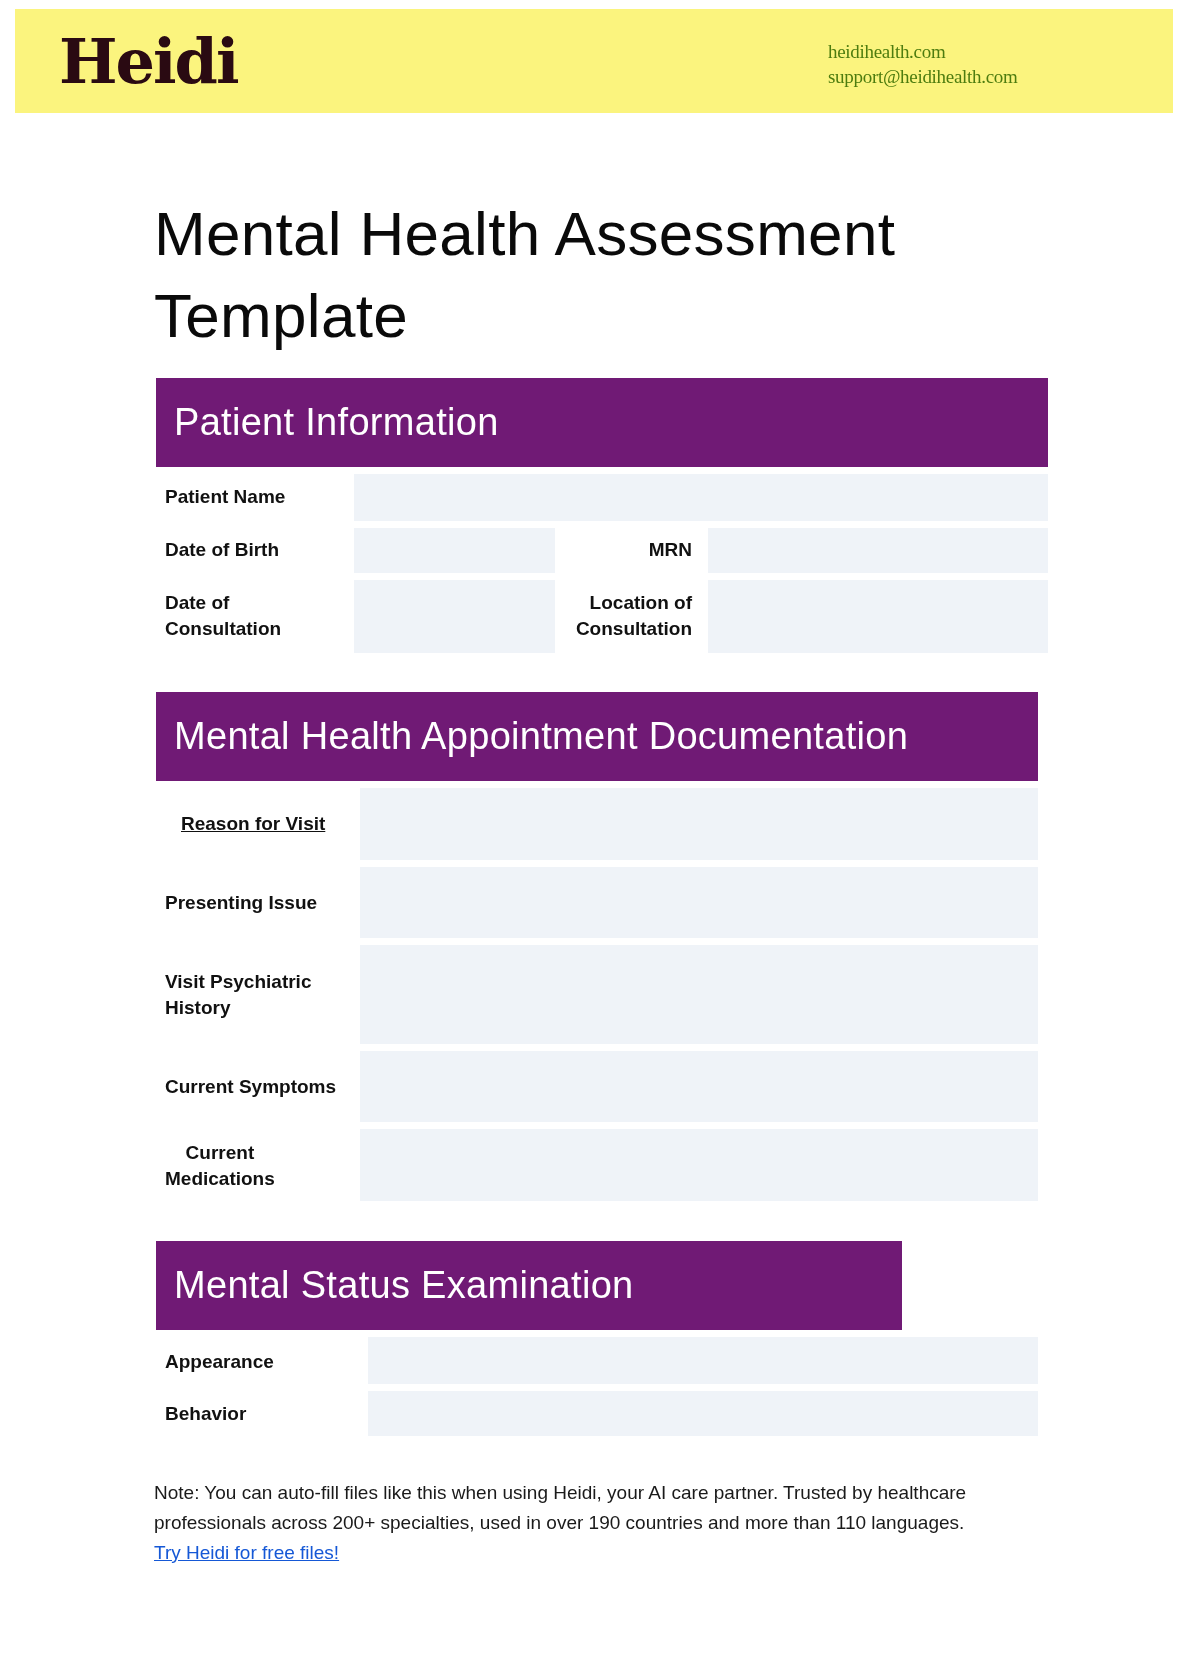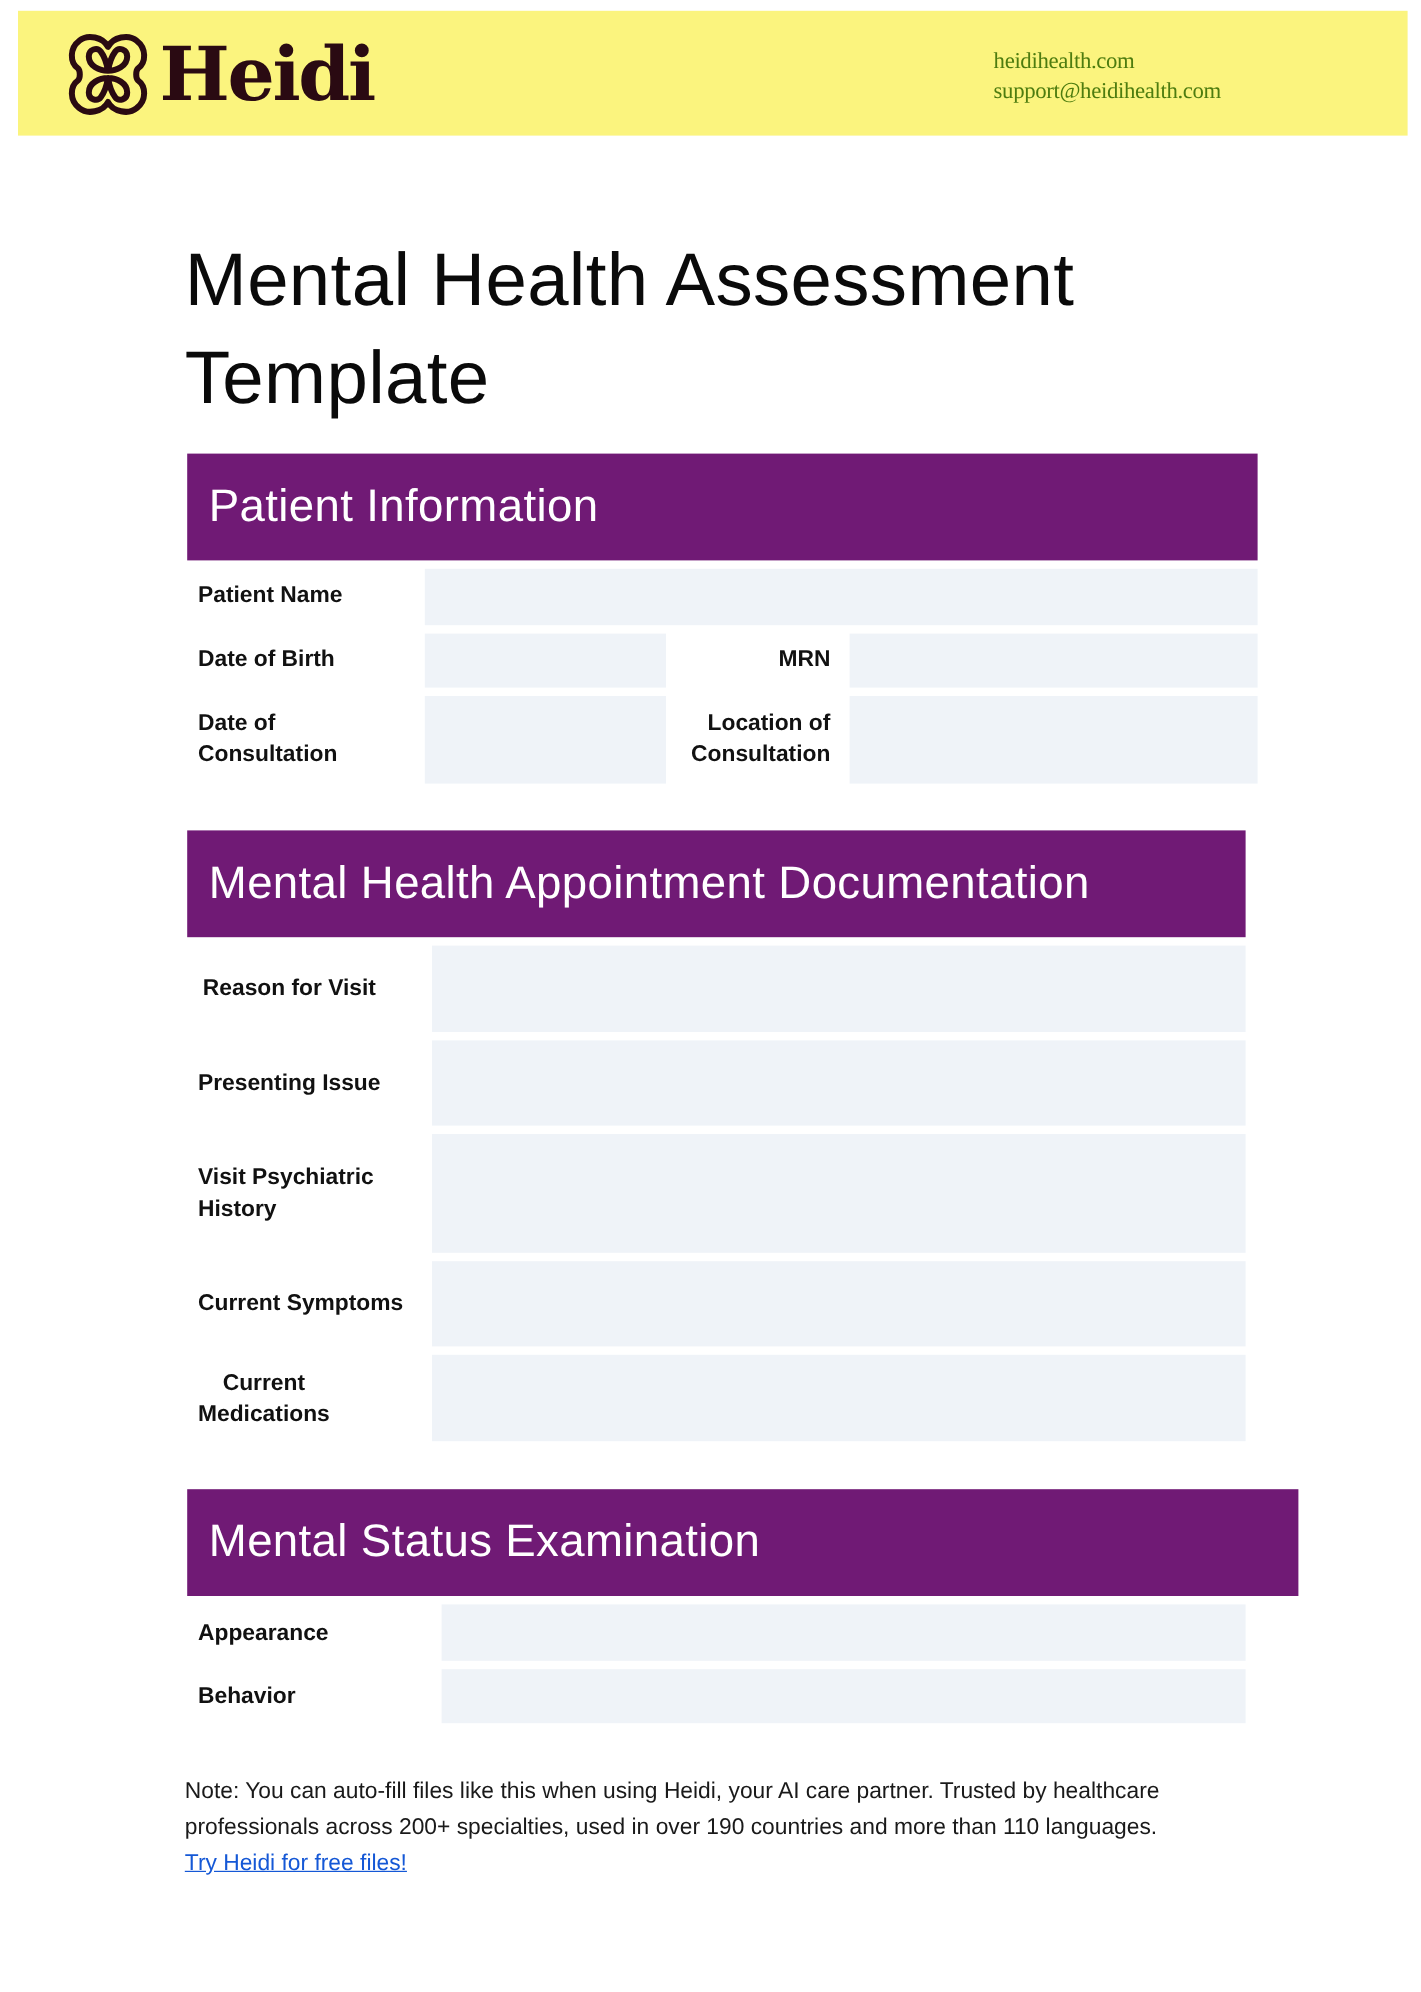--- a/index.html
+++ b/index.html
@@ -23,20 +23,21 @@
       height: 104px;
       background: #fbf47e;
     }
     .logo {
       position: absolute;
       left: 38px;
       top: 16px;
       display: flex;
       align-items: center;
       height: 74px;
+      flex-direction: column;
     }
     .logo-mark {
       width: 74px;
       height: 74px;
       display: block;
     }
     .logo-text {
       font-family: "DejaVu Serif", "Liberation Serif", serif;
       font-size: 62px;
       font-weight: bold;
@@ -169,42 +170,42 @@
 <div class="label right" style="left:540px; top:590px; width:152px;">
   <span>Location of</span><br>
   <span>Consultation</span>
 </div>
 <textarea class="field" style="left: 708px; top: 580px; width: 340px; height: 73px;"></textarea>
 
 <div class="section-header" style="top:692px; width:882px; height:89px;">
   <span>Mental Health Appointment Documentation</span>
 </div>
 
-<div class="label" style="left:169px; top:811px;">Reason for Visit</div>
+<div class="label" style="left:181px; top:811px;text-decoration:underline;">Reason for Visit</div>
 <textarea class="field" style="left: 360px; top: 788px; width: 678px; height: 72px;"></textarea>
 
 <div class="label" style="left:165px; top:890px;text-align:right;">Presenting Issue</div>
 <textarea class="field" style="left: 360px; top: 867px; width: 678px; height: 71px;"></textarea>
 
 <div class="label" style="left:165px; top:969px;">
   <span>Visit Psychiatric</span><br>
   <span>History</span>
 </div>
 <textarea class="field" style="left: 360px; top: 945px; width: 678px; height: 99px;"></textarea>
 
 <div class="label" style="left:165px; top:1074px;">Current Symptoms</div>
 <textarea class="field" style="left: 360px; top: 1051px; width: 678px; height: 71px;"></textarea>
 
 <div class="label" style="left:165px; top:1140px;text-align:center;">
   <span>Current</span><br>
   <span>Medications</span>
 </div>
 <textarea class="field" style="left: 360px; top: 1129px; width: 678px; height: 72px;"></textarea>
 
-<div class="section-header" style="top:1241px; width:926px; height:89px;">
+<div class="section-header" style="top:1241px; width:746px; height:89px;">
   <span>Mental Status Examination</span>
 </div>
 
 <div class="label" style="left:165px; top:1349px;">Appearance</div>
 <input class="field" type="text" style="left: 368px; top: 1337px; width: 670px; height: 47px;" value="">
 
 <div class="label" style="left:165px; top:1401px;">Behavior</div>
 <input class="field" type="text" style="left: 368px; top: 1391px; width: 670px; height: 45px;" value="">
 
 <div class="note">

